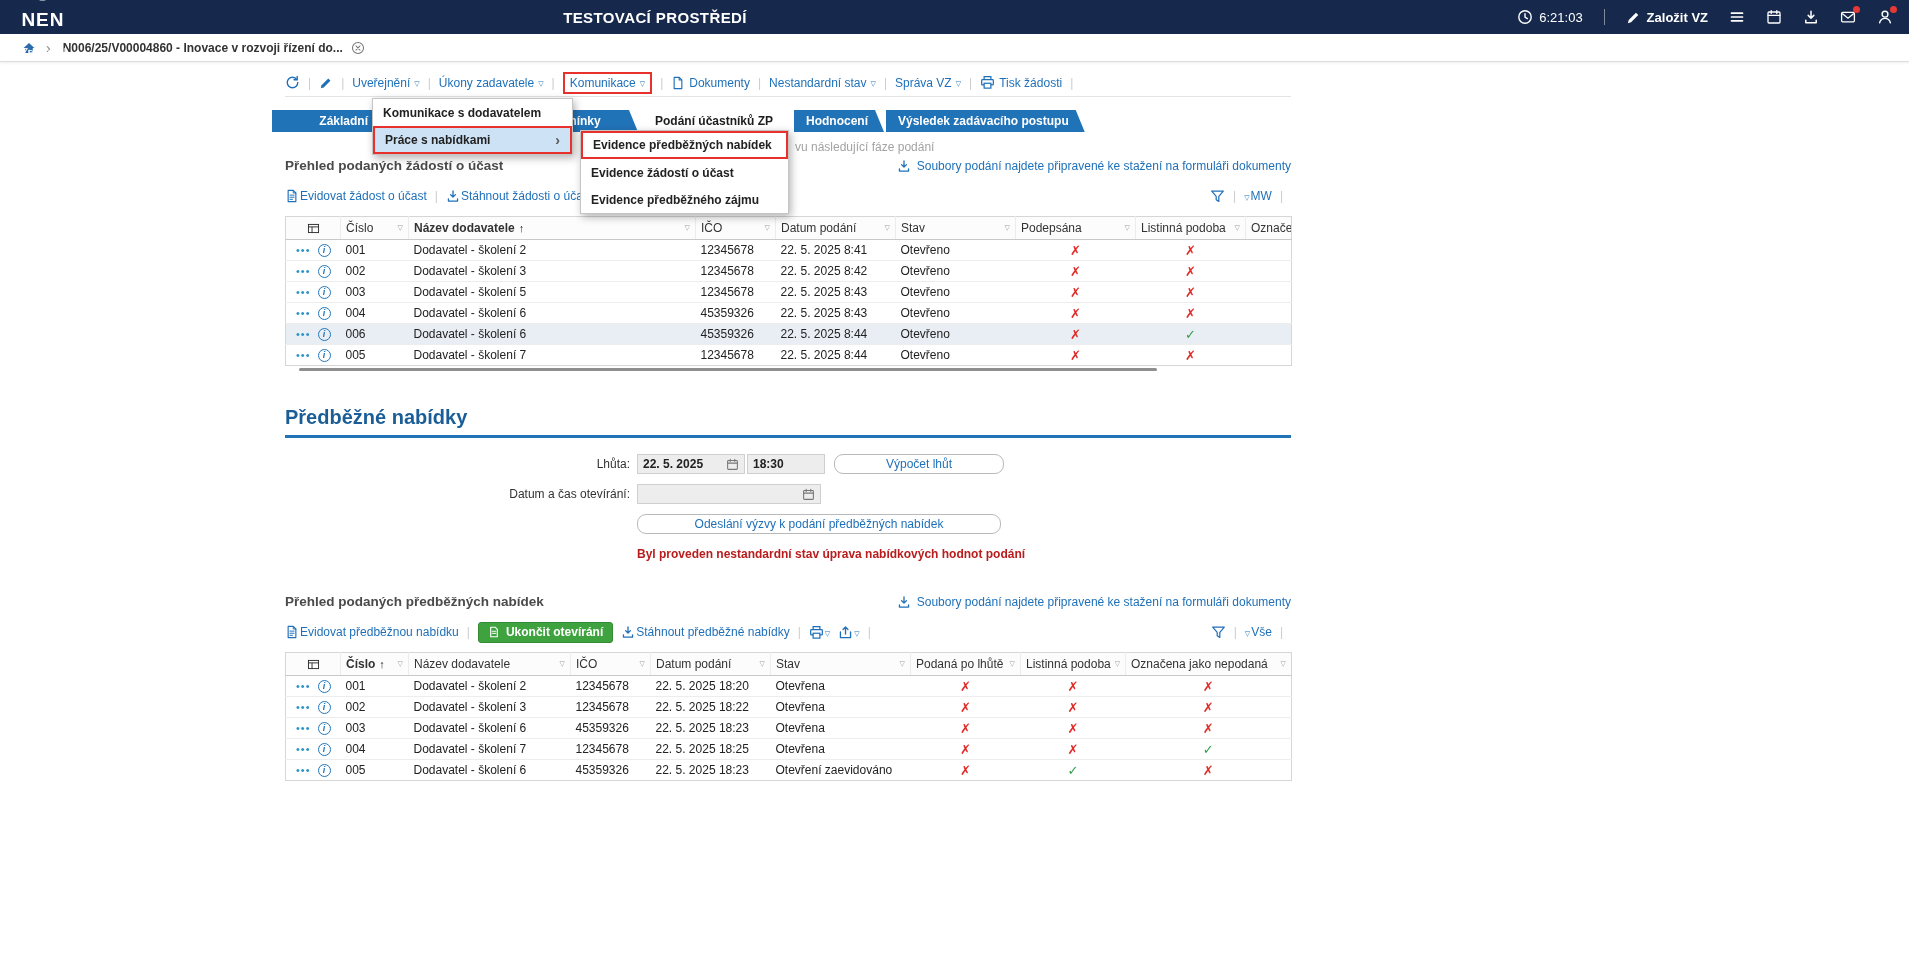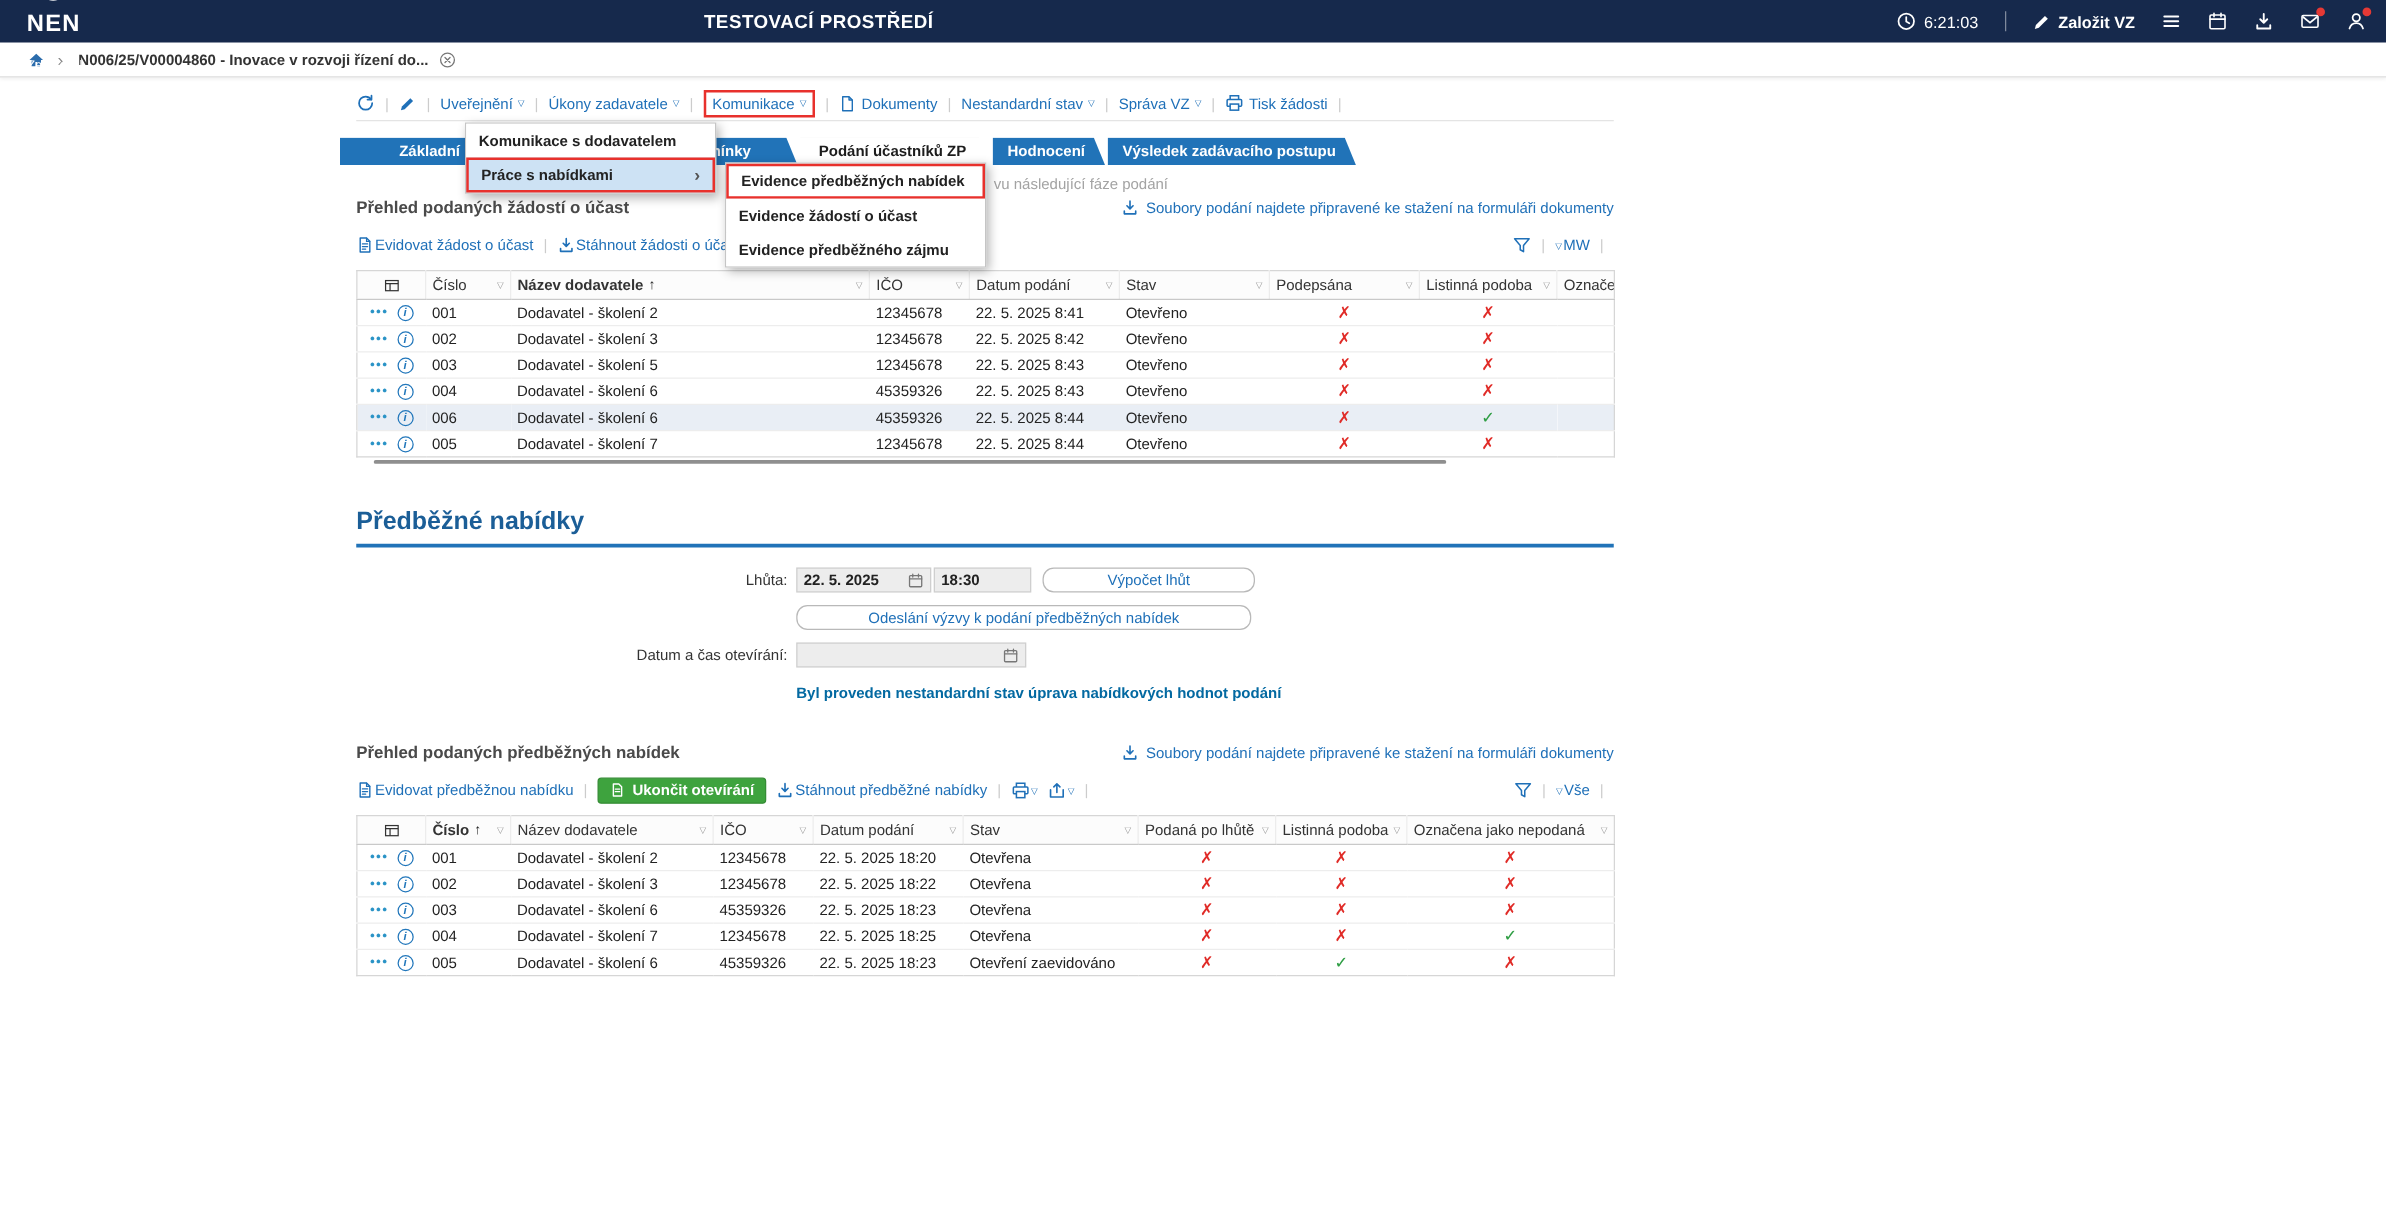--- a/index.html
+++ b/index.html
@@ -87,21 +87,21 @@
   .frow label { width:345px; flex:none; text-align:right; margin-right:7px; color:#333; }
   .inp { display:inline-flex; align-items:center; background:#ededed; border:1px solid #cfcfcf; height:20px; padding:0 5px; gap:4px; }
   .inp input { border:none; background:transparent; font:700 12px "Liberation Sans","DejaVu Sans",sans-serif; color:#222; flex:1; width:0; outline:none; }
   .inp.date { width:108px; }
   .inp.time { width:78px; margin-left:2px; }
   .inp.wide { width:184px; }
   .inp svg { flex:none; color:#777; }
   .btn-outline { background:#fff; border:1px solid #b9b9b9; border-radius:9px; color:#1f70b8; font-size:12px; font-family:inherit; height:20px; cursor:pointer; }
   .btn-calc { width:170px; margin-left:9px; }
   .btn-send { width:364px; }
-  .warning { color:#0369a1; font-weight:700; }
+  .warning { color:#b91c1c; font-weight:700; }
 
   
   .popup { position:absolute; background:#fff; border:1px solid #c5c5c5; box-shadow:2px 3px 8px rgba(0,0,0,.3); z-index:100; }
   .menu1 { left:372px; top:98px; width:201px; }
   .menu2 { left:580px; top:130px; width:209px; }
   .mi { height:27px; display:flex; align-items:center; padding:12px 10px; font-weight:700; font-size:12px; color:#222; cursor:pointer; background:#fff; }
   .mi .arrow { margin-left:auto; color:#555; font-size:14px; }
   .mi.hl { background:#cde2f4; }
   .red-box { border:2px solid #e8312c; }
 </style>
@@ -507,32 +507,32 @@
               <rect x="2" y="3" width="12" height="11" rx="1" fill="none" stroke="currentColor" stroke-width="1.3"></rect>
               <path d="M2 6.3h12M5.2 1.6v2.8M10.8 1.6v2.8" stroke="currentColor" stroke-width="1.3" stroke-linecap="round"></path>
             </svg>
         </span>
         <span class="inp time">
           <input readonly="" value="18:30" style="">
         </span>
         <button class="btn-outline btn-calc">Výpočet lhůt</button>
       </div>
       <div class="frow">
-        <label></label>
-        <button class="btn-outline btn-send">Odeslání výzvy k podání předběžných nabídek</button>
-      </div>
-      <div class="frow">
         <label>Datum a čas otevírání:</label>
         <span class="inp wide">
           <input readonly="" style="">
           <svg class="i13" viewBox="0 0 16 16">
               <rect x="2" y="3" width="12" height="11" rx="1" fill="none" stroke="currentColor" stroke-width="1.3"></rect>
               <path d="M2 6.3h12M5.2 1.6v2.8M10.8 1.6v2.8" stroke="currentColor" stroke-width="1.3" stroke-linecap="round"></path>
             </svg>
         </span>
+      </div>
+      <div class="frow">
+        <label></label>
+        <button class="btn-outline btn-send">Odeslání výzvy k podání předběžných nabídek</button>
       </div>
       <div class="frow">
         <label></label>
         <div class="warning">Byl proveden nestandardní stav úprava nabídkových hodnot podání</div>
       </div>
     </div>
   </section>
 
   <section class="panel" style="margin-top:30px">
     <div class="sec-head">

